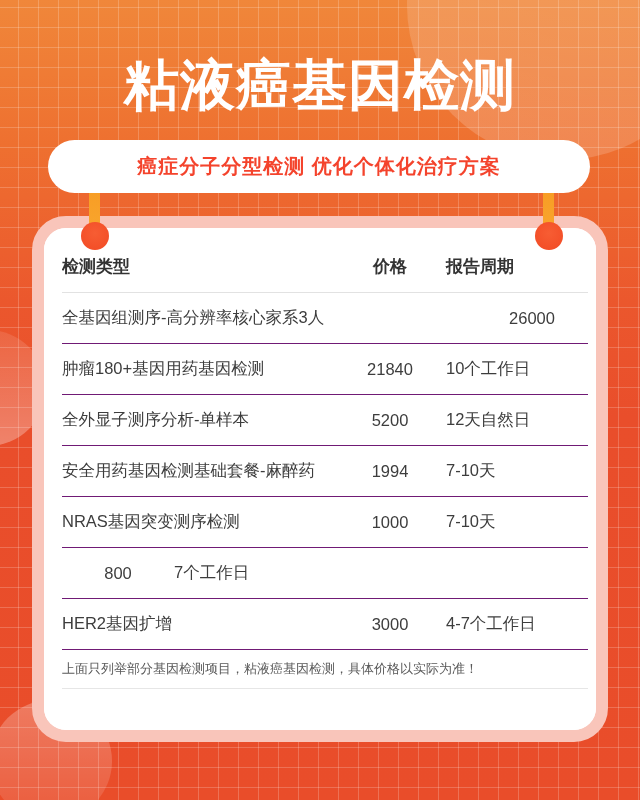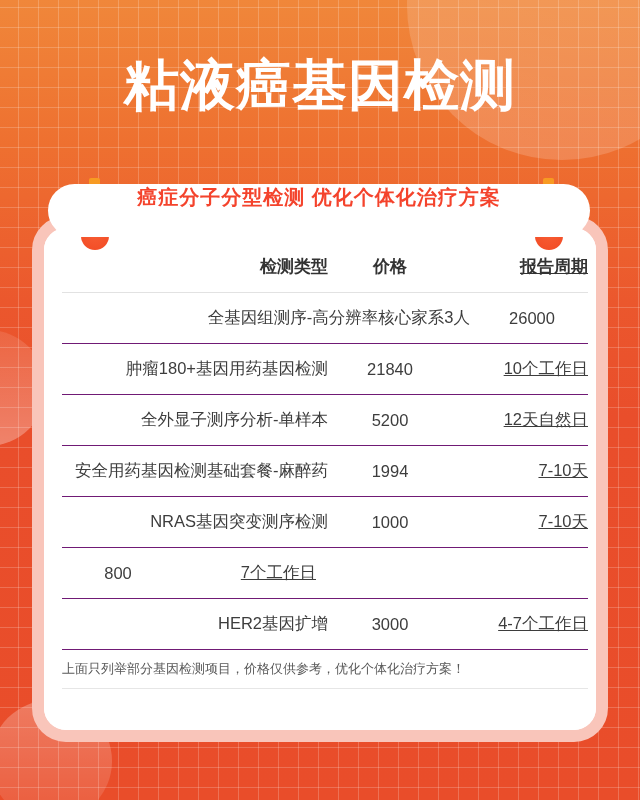--- a/index.html
+++ b/index.html
@@ -27,21 +27,21 @@
   
   .title{
     position:absolute;top:54px;left:0;width:100%;z-index:6;
     text-align:center;color:#ffffff;font-size:55px;font-weight:bold;
     letter-spacing:1px;line-height:62px;
   }
   
   .pill{
     position:absolute;left:48px;top:140px;width:542px;height:53px;z-index:6;
     background:#ffffff;border-radius:27px;
-    display:flex;justify-content:center;margin-top:44px;
+    display:flex;align-items:center;justify-content:center;
   }
   .pill-text{color:#f4432c;font-size:20px;font-weight:600;letter-spacing:1px;}
   
   .connector-bar{
     position:absolute;top:178px;width:11px;height:58px;z-index:4;
     background:linear-gradient(180deg,#f79a22,#f9a72e);
     border-radius:2px;
   }
   .connector-bar.left{left:89px;}
   .connector-bar.right{left:543px;}
@@ -59,23 +59,23 @@
   }
   .card-inner{position:absolute;inset:0;background:#ffffff;border-radius:22px;
     padding:0 8px 0 18px;box-sizing:border-box;}
   
   .t-header{display:flex;align-items:center;height:65px;padding-top:12px;
     box-sizing:border-box;border-bottom:1px solid #e2e2e2;
     font-size:17px;font-weight:bold;color:#333333;}
   .t-row{display:flex;align-items:center;height:50px;
     border-bottom:1px solid #701a75;
     font-size:16.5px;color:#3d3d3d;}
-  .c-name{flex:1;padding-right:6px;white-space:nowrap;overflow:hidden;text-align:right;}
+  .c-name{flex:1;padding-right:6px;white-space:nowrap;overflow:hidden;}
   .c-price{width:112px;text-align:center;white-space:nowrap;}
-  .c-period{width:142px;text-align:right;white-space:nowrap;text-decoration:underline;}
+  .c-period{width:142px;text-align:left;white-space:nowrap;}
   .t-note{padding:11px 0 12px;border-bottom:1px solid #e6e6e6;
     font-size:13px;color:#595959;line-height:15px;}
 </style>
 </head>
 <body>
 
 <div class="poster">
   <div class="grid-overlay"></div>
 
   <div class="deco deco-top-right"></div>
@@ -117,21 +117,21 @@
           <div class="t-row">
             <div class="c-price">800</div>
             <div class="c-period">7个工作日</div>
           </div>
           <div class="t-row">
             <div class="c-name">HER2基因扩增</div>
             <div class="c-price">3000</div>
             <div class="c-period">4-7个工作日</div>
           </div>
         </div>
-      <div class="t-note">上面只列举部分基因检测项目，价格仅供参考，优化个体化治疗方案！</div>
+      <div class="t-note">上面只列举部分基因检测项目，粘液癌基因检测，具体价格以实际为准！</div>
     </div>
   </div>
 
   <div class="connector-bar left"></div>
   <div class="connector-bar right"></div>
   <div class="connector-dot left"></div>
   <div class="connector-dot right"></div>
 
   <div class="pill">
     <span class="pill-text">癌症分子分型检测 优化个体化治疗方案</span>

